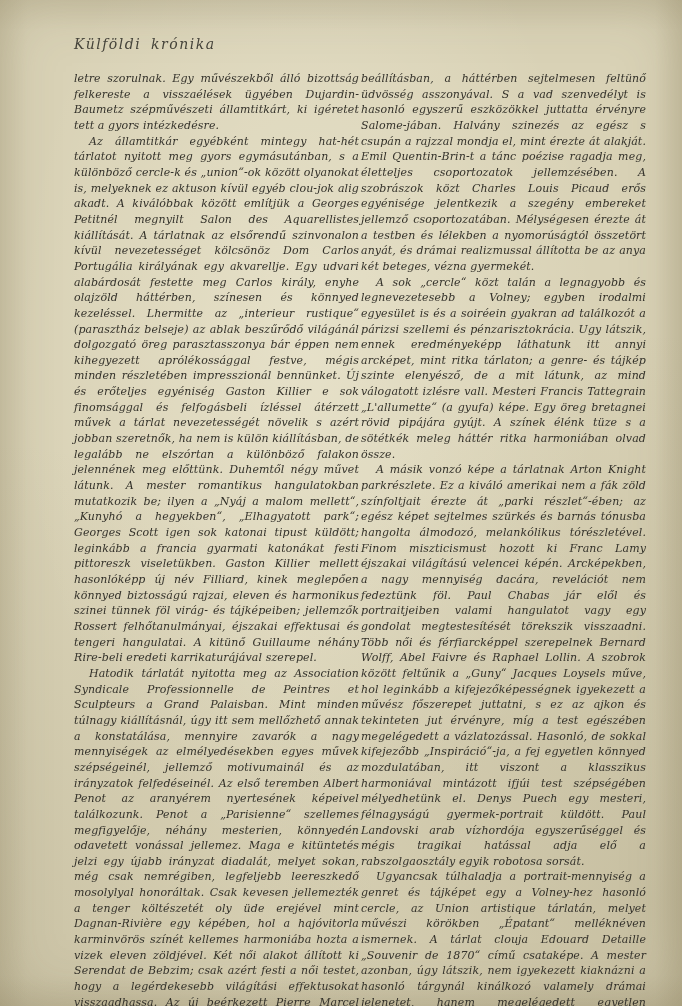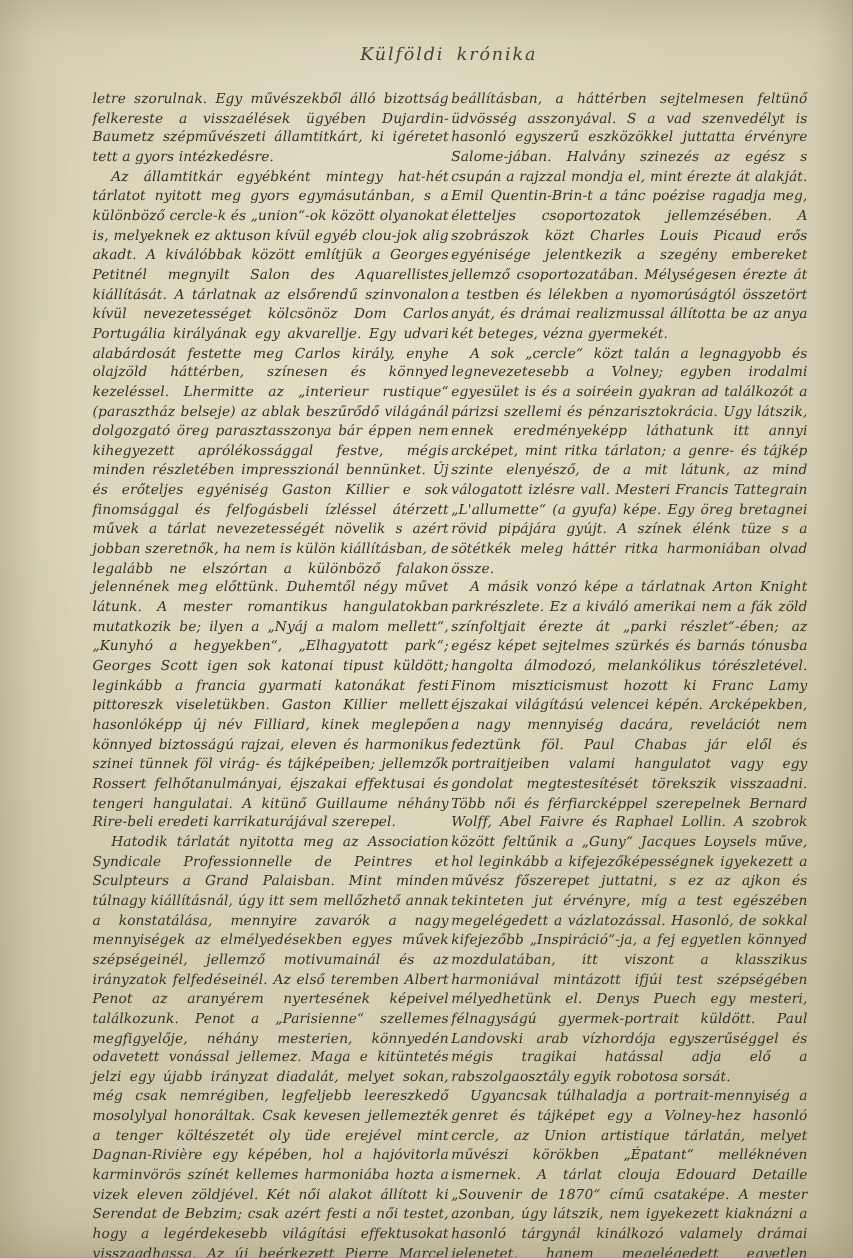--- a/index.html
+++ b/index.html
@@ -22,21 +22,20 @@
     box-shadow: inset 0 0 60px rgba(100,88,55,0.25);
     overflow: hidden;
     font-family: "DejaVu Serif", "Liberation Serif", serif;
     color: #35332b;
   }
   .running-header {
     position: absolute;
     top: 36px;
     left: 74px;
     width: 570px;
-    text-align: center;
     font-style: italic;
     font-size: 14px;
     letter-spacing: 1.5px;
     word-spacing: 4px;
     color: #45433a;
   }
   .col {
     position: absolute;
     top: 71px;
     width: 285px;

